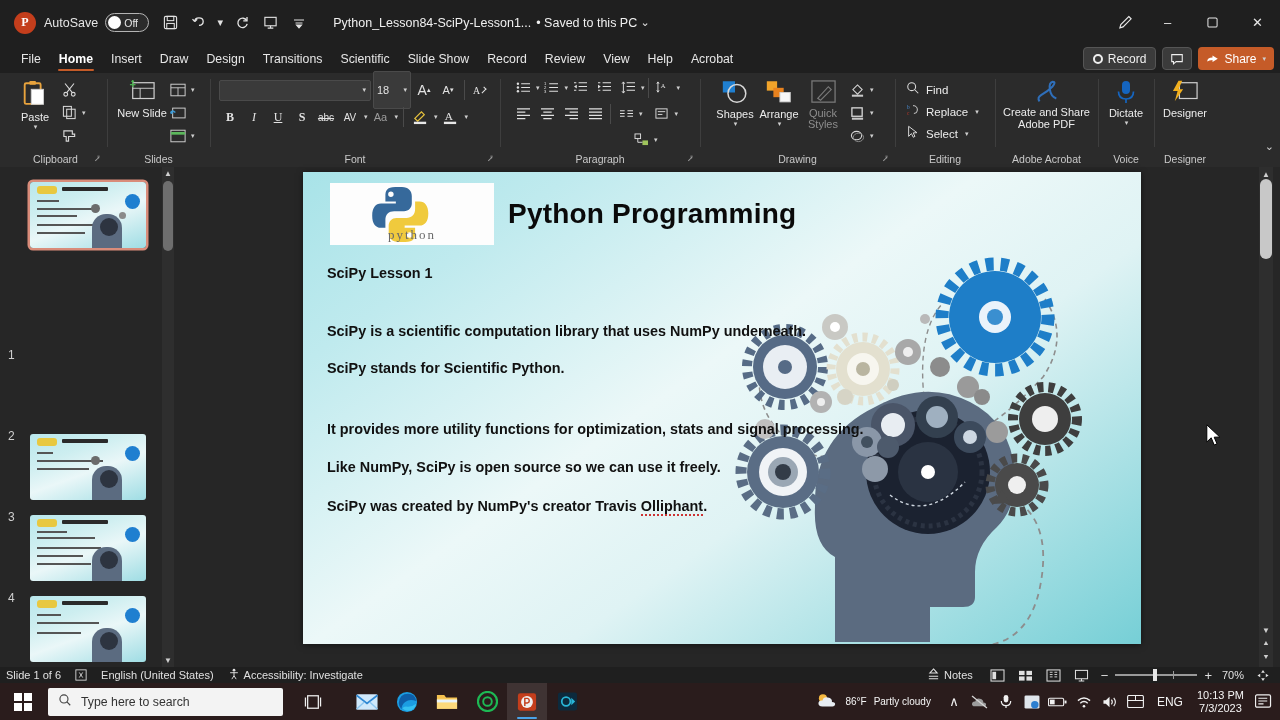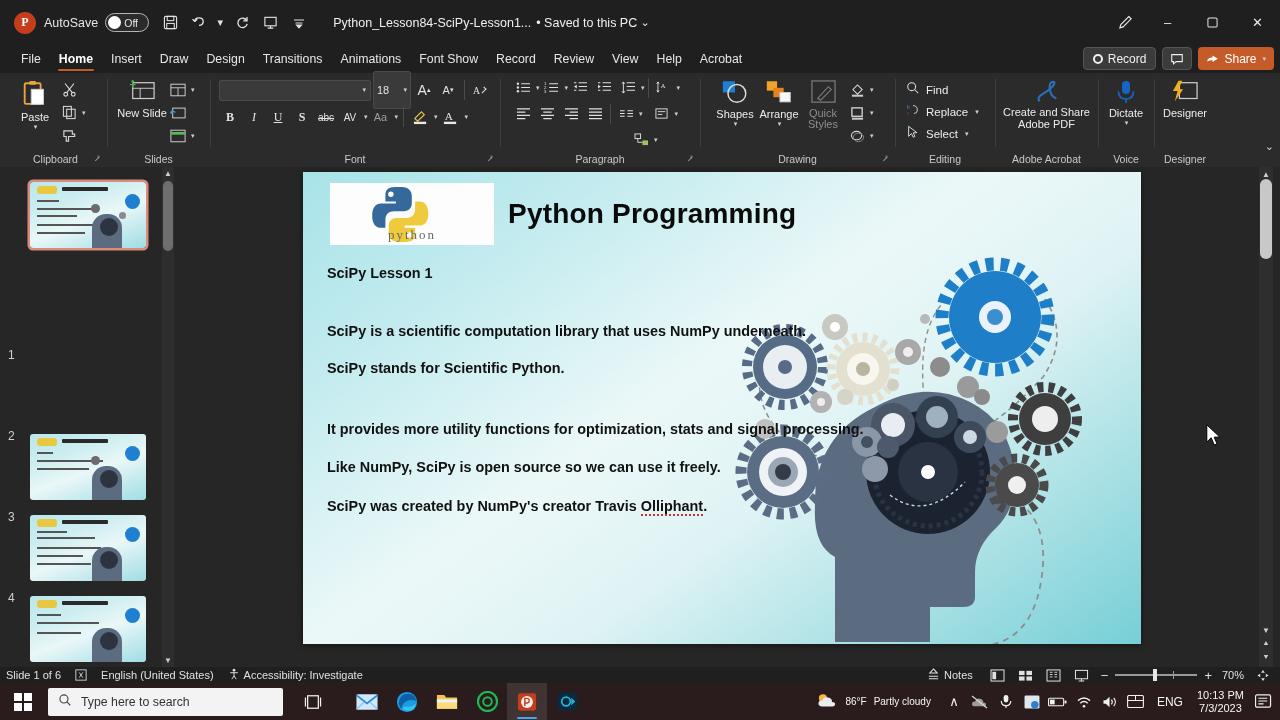--- a/index.html
+++ b/index.html
@@ -400,22 +400,22 @@
   </div>
 </div>
 
 <div class="ribbon-tabs">
   <div class="rtab">File</div>
   <div class="rtab active">Home</div>
   <div class="rtab">Insert</div>
   <div class="rtab">Draw</div>
   <div class="rtab">Design</div>
   <div class="rtab">Transitions</div>
-  <div class="rtab">Animations</div>
-  <div class="rtab">Font Show</div>
+  <div class="rtab">Scientific</div>
+  <div class="rtab">Slide Show</div>
   <div class="rtab">Record</div>
   <div class="rtab">Review</div>
   <div class="rtab">View</div>
   <div class="rtab">Help</div>
   <div class="rtab">Acrobat</div>
 
   <div class="tabs-right">
     <div class="btn-record">
       <span class="rec-dot"></span>
       <span>Record</span>

